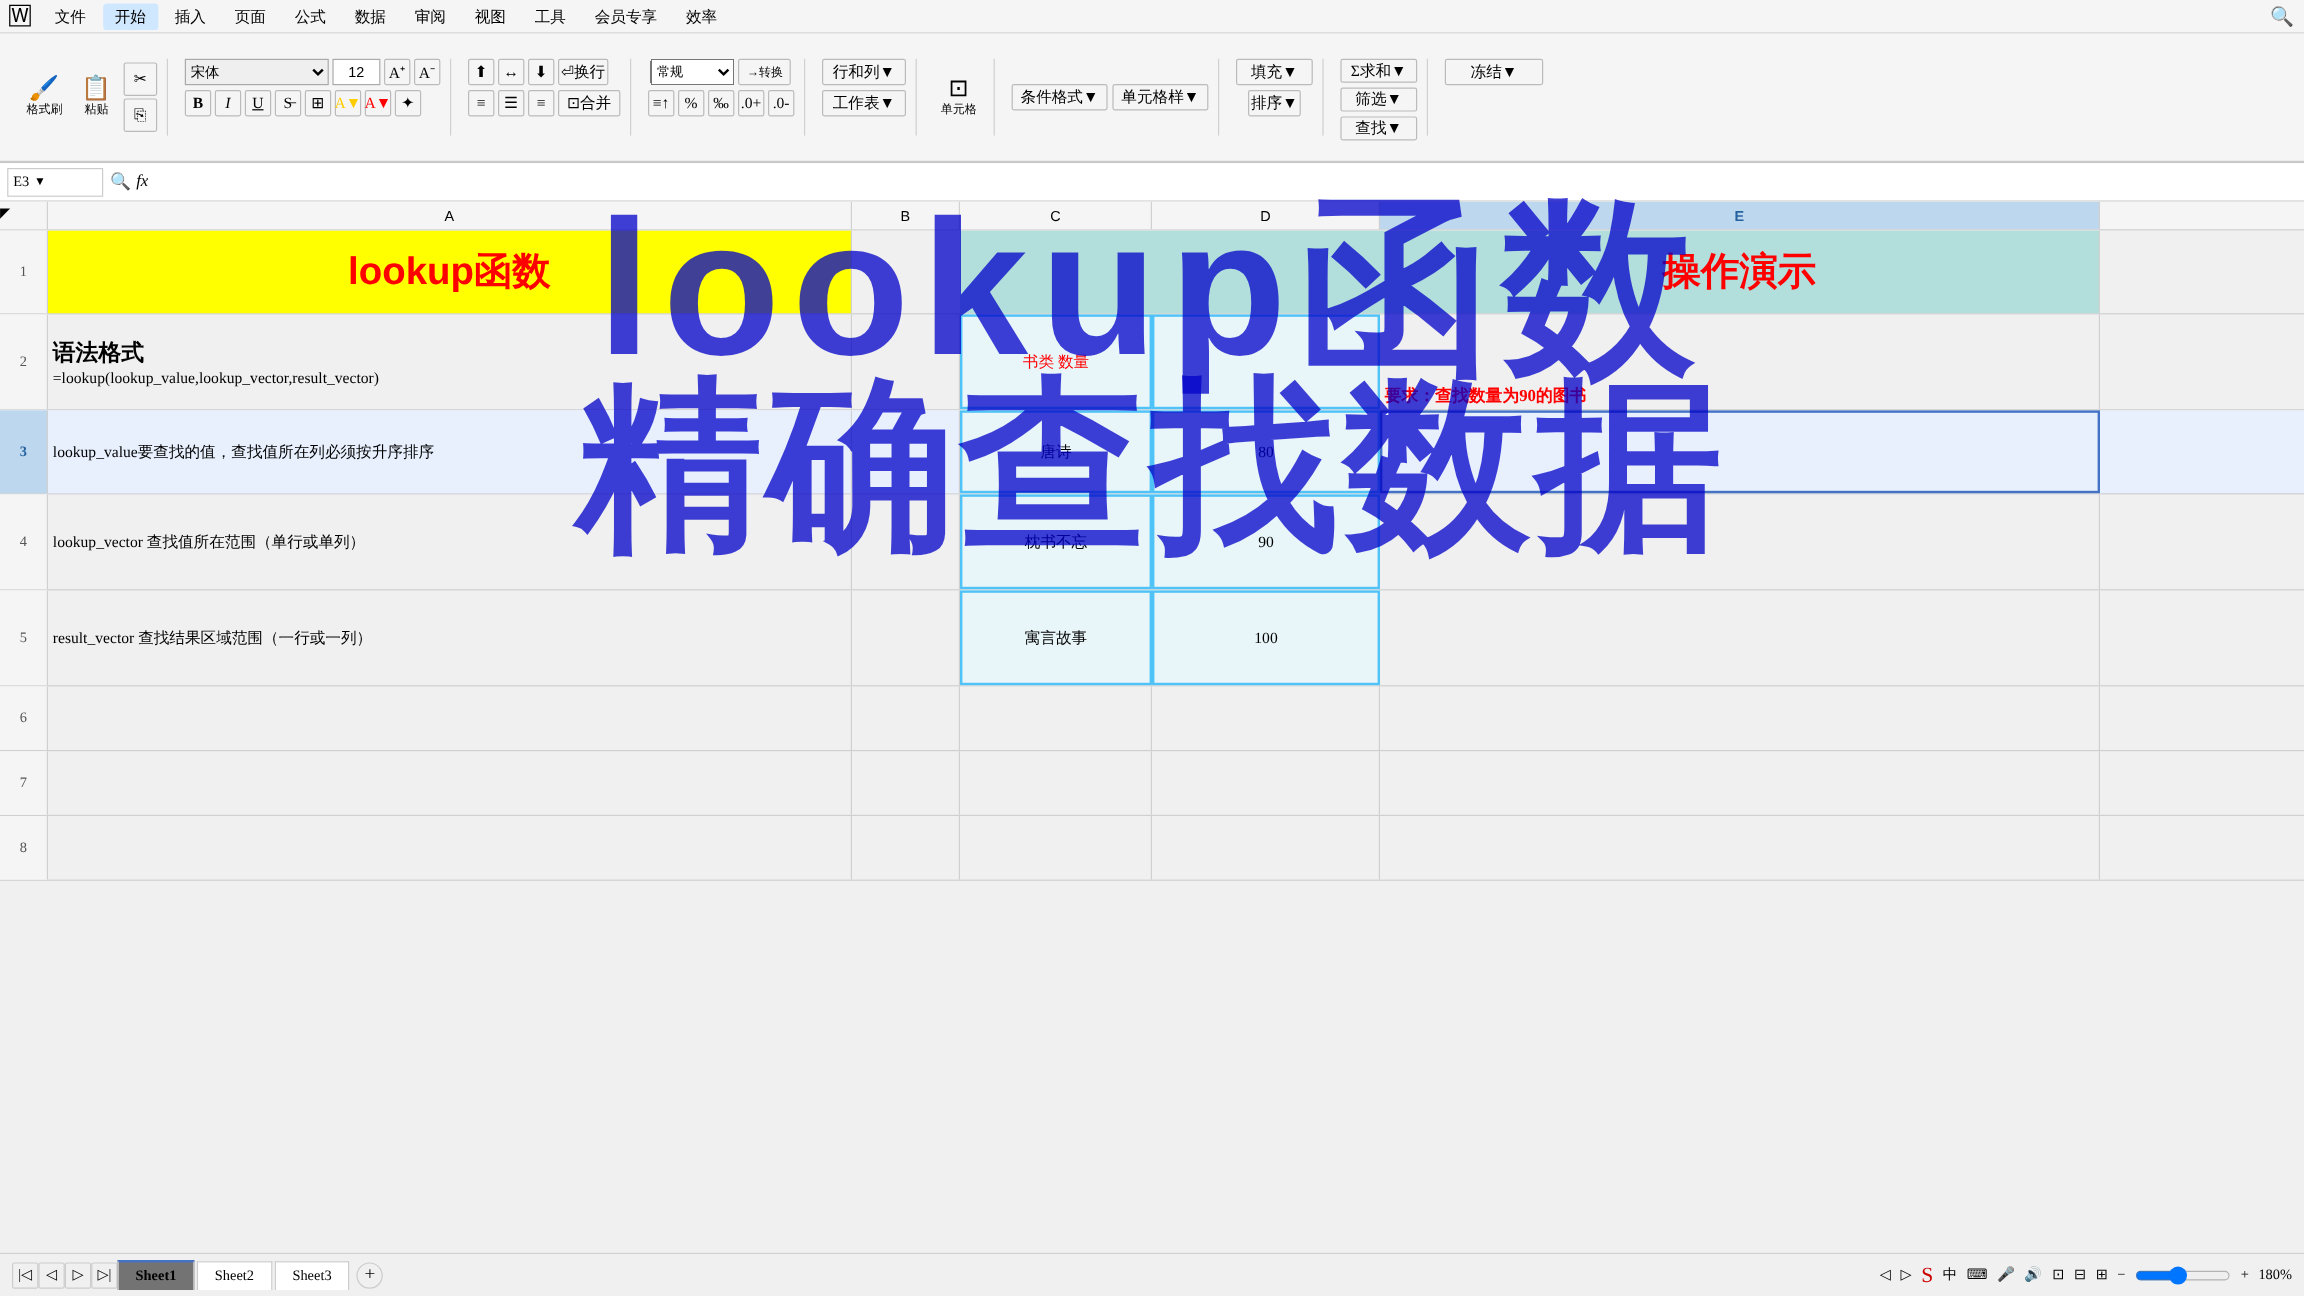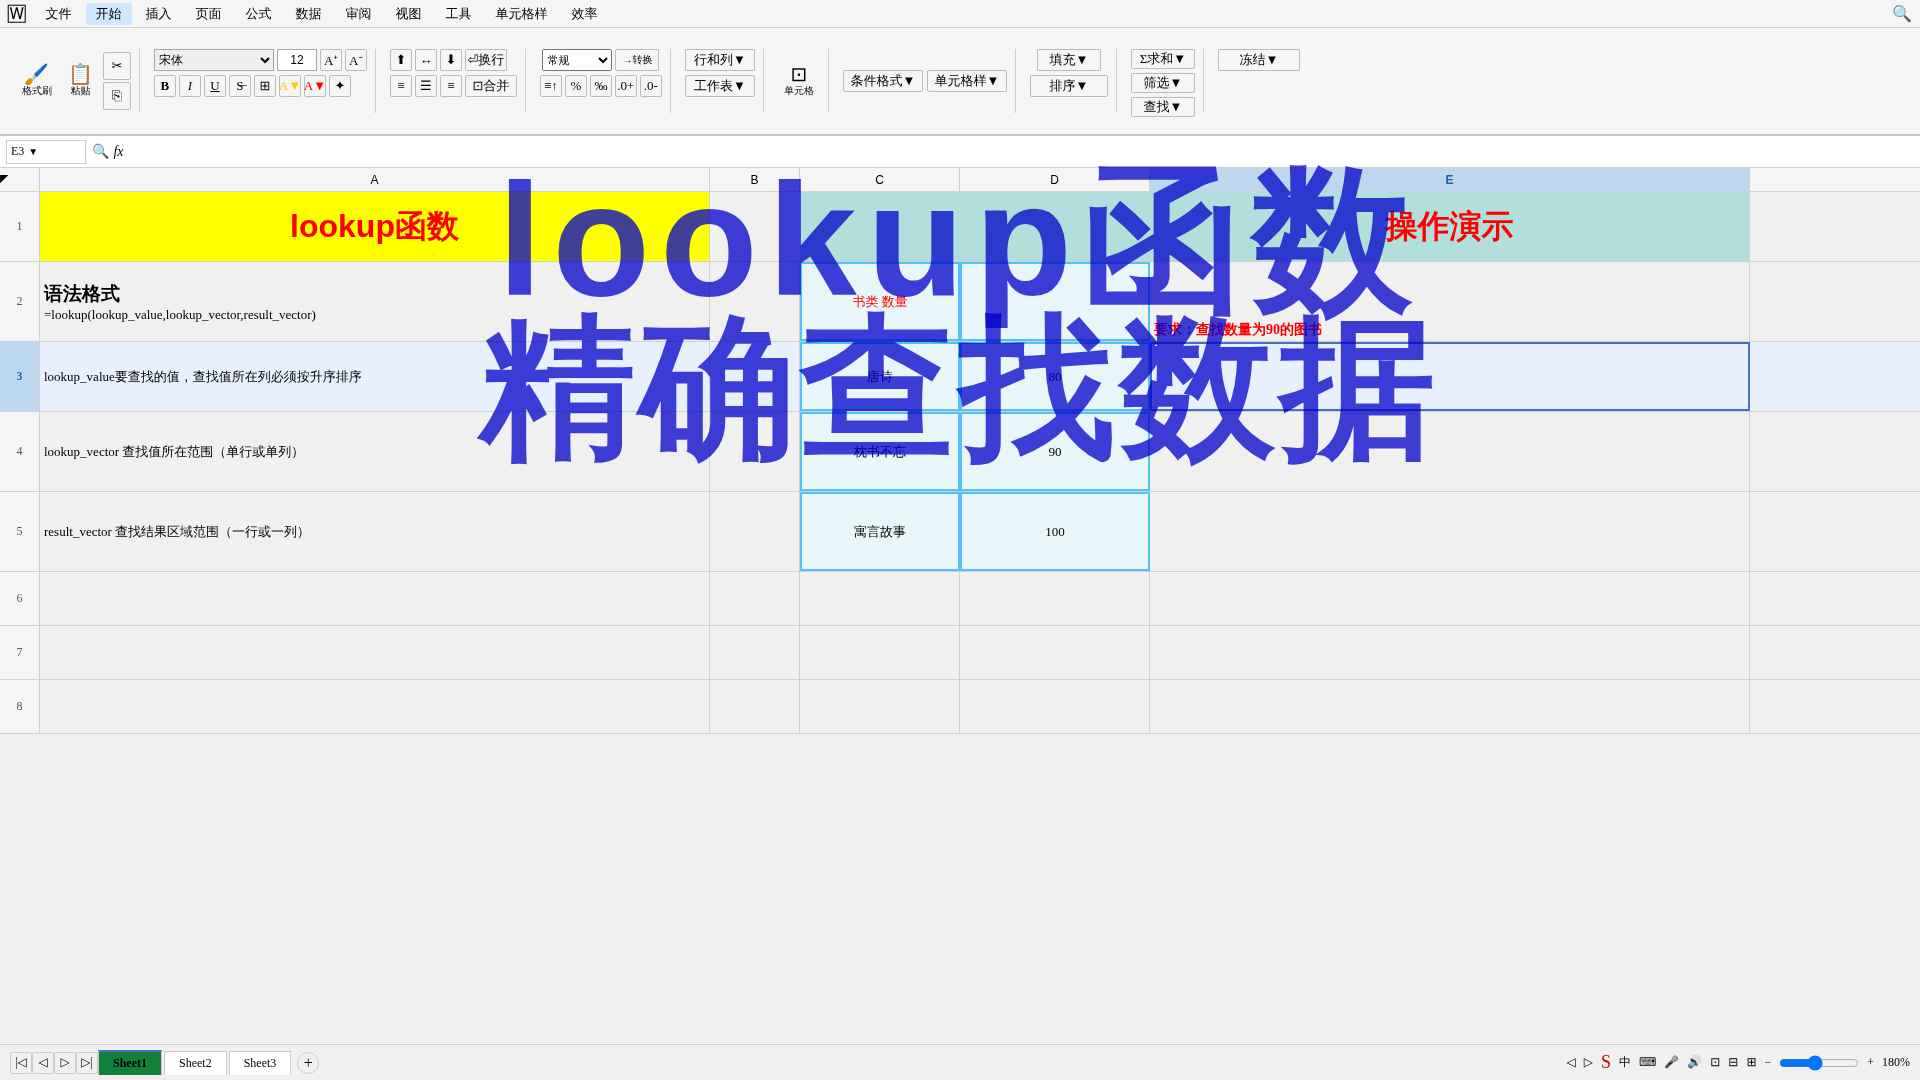--- a/index.html
+++ b/index.html
@@ -288,21 +288,21 @@
     }
     .sheet-tab {
       padding: 4px 14px;
       background: #fff;
       border: 1px solid #ccc;
       border-bottom: none;
       cursor: pointer;
       font-size: 12px;
       margin-right: 2px;
     }
-    .sheet-tab.active { background: #15803d; border-top: 2px solid #4472c4; font-weight: bold; }
+    .sheet-tab.active { background: #737373; border-top: 2px solid #4472c4; font-weight: bold; }
     .sheet-add-btn {
       width: 22px;
       height: 22px;
       display: flex; align-items: center; justify-content: center;
       cursor: pointer;
       background: #f0f0f0;
       border: 1px solid #ccc;
       border-radius: 50%;
       font-size: 16px;
       margin-left: 4px;
@@ -347,21 +347,21 @@
   <span style="font-size:16px;margin-right:6px;">🅆</span>
   <span class="menu-item">文件</span>
   <span class="menu-item active">开始</span>
   <span class="menu-item">插入</span>
   <span class="menu-item">页面</span>
   <span class="menu-item">公式</span>
   <span class="menu-item">数据</span>
   <span class="menu-item">审阅</span>
   <span class="menu-item">视图</span>
   <span class="menu-item">工具</span>
-  <span class="menu-item">单元格样</span>
+  <span class="menu-item">会员专享</span>
   <span class="menu-item">效率</span>
   <span style="margin-left:auto;font-size:16px;cursor:pointer;">🔍</span>
 </div>
 
 <div id="ribbon">
 
   <div id="ribbon-content">
 
     <div class="ribbon-group">
       <div class="ribbon-btn">
@@ -446,21 +446,21 @@
       </div>
     </div>
 
     <div class="ribbon-group" style="flex-direction:row;gap:4px;font-size:10px;">
       <div class="small-btn" style="width:80px;">条件格式▼</div>
       <div class="small-btn" style="width:80px;">单元格样▼</div>
     </div>
 
     <div class="ribbon-group" style="flex-direction:column;gap:4px;font-size:10px;">
       <div class="small-btn" style="width:64px;">填充▼</div>
-      <div class="small-btn" style="width:78px;">排序▼</div>
+      <div class="small-btn" style="width:44px;">排序▼</div>
     </div>
 
     <div class="ribbon-group" style="flex-direction:column;gap:4px;font-size:10px;">
       <div class="small-btn" style="width:64px;">Σ求和▼</div>
       <div class="small-btn" style="width:64px;">筛选▼</div>
       <div class="small-btn" style="width:64px;">查找▼</div>
     </div>
 
     <div class="ribbon-group" style="flex-direction:column;gap:4px;font-size:10px; border-right:none;">
       <div class="small-btn" style="width:82px;">冻结▼</div>

